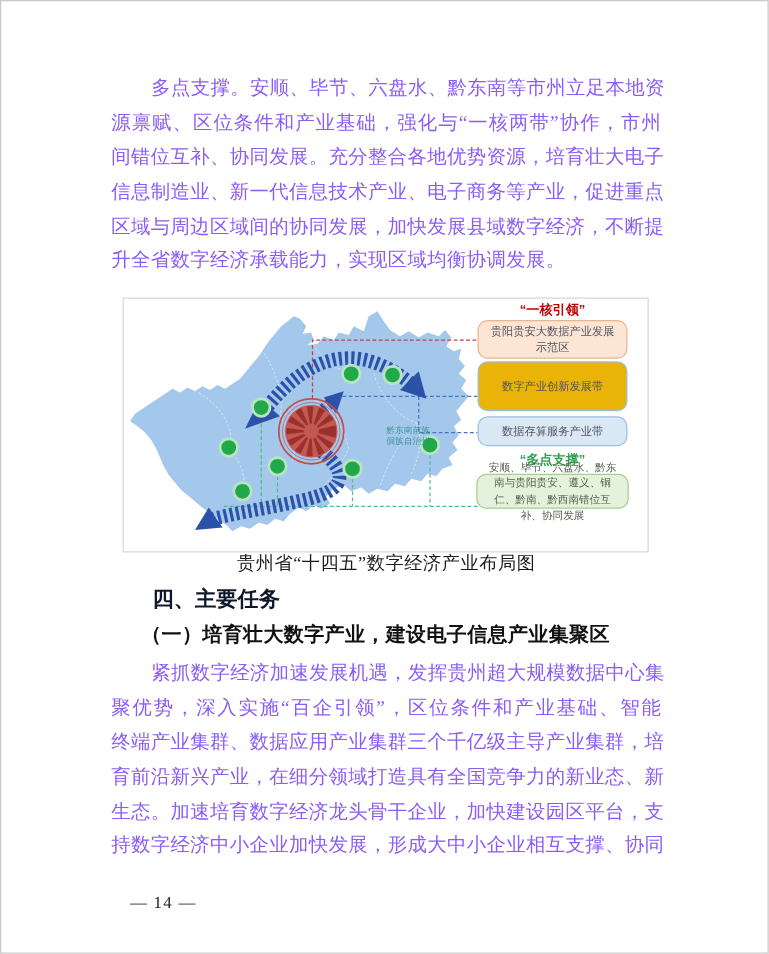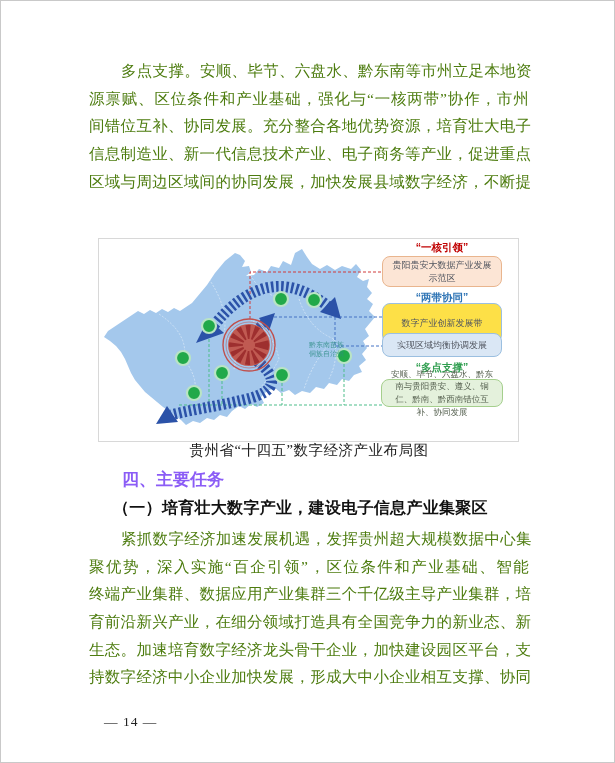--- a/index.html
+++ b/index.html
@@ -12,21 +12,21 @@
     font-family:"Liberation Serif","DejaVu Serif",serif;
     color:#1c1c1c;
     overflow:hidden;
   }
   
   .para{position:absolute;left:88px;width:440px;}
   .line{
     height:27.7px;line-height:27.7px;
     font-size:15.5px;letter-spacing:0.3px;
     text-align:justify;text-align-last:justify;
-    white-space:nowrap;color:#4d7c0f;
+    white-space:nowrap;color:#8b5cf6;
   }
   .line.first{text-indent:32px;}
   .line.short{text-align-last:left;}
   #para1{top:56px;}
   #para2{top:524px;}
   
   .figure{
     position:absolute;left:97px;top:237px;width:421px;height:204px;
     border:1px solid #d8d8d8;background:#ffffff;box-sizing:border-box;
   }
@@ -40,56 +40,57 @@
   .fig-title.belts{top:52px;color:#2e74b5;}
   .fig-title.points{top:122px;color:#2f9e4f;}
   .fig-box{
     position:absolute;left:283px;width:120px;box-sizing:border-box;
     border-radius:8px;display:flex;align-items:center;justify-content:center;
     font-family:"Liberation Sans","DejaVu Sans",sans-serif;
     font-size:9px;line-height:1.35;text-align:center;color:#50555f;
     padding:10px 6px;
   }
   .fig-box.orange{top:17px;height:31px;background:#fce5d5;border:1px solid #e9b58e;}
-  .fig-box.blue1{top:64px;height:40px;background:#fde047;border:1px solid #9bbfe0;}
+  .fig-box.blue1{top:50px;height:40px;background:#eab308;border:1px solid #9bbfe0;}
   .fig-box.blue2{top:94px;height:24px;background:#dae7f5;border:1px solid #9bbfe0;}
   .fig-box.green{top:140px;height:28px;left:282px;width:122px;background:#e4f1dc;border:1px solid #a5cf8d;font-size:8.5px;line-height:1.5;color:#55604f;}
   .map-label{
     position:absolute;left:210px;top:101px;width:38px;
     font-family:"Liberation Sans","DejaVu Sans",sans-serif;
     font-size:7px;line-height:1.3;color:#2e8d85;opacity:.85;text-align:left;
   }
   
   .caption{
     position:absolute;left:88px;top:440px;width:440px;text-align:center;
     font-size:14.5px;color:#1b1b1b;letter-spacing:0.5px;
   }
   .heading{
     position:absolute;left:121px;top:467px;
     font-family:"Liberation Sans","DejaVu Sans",sans-serif;
-    font-weight:700;font-size:17px;color:#8b5cf6;
+    font-weight:700;font-size:17px;color:#0f172a;
   }
   .subheading{
     position:absolute;left:112px;top:497px;
     font-weight:700;font-size:16px;color:#111;letter-spacing:0.3px;
   }
   .page-number{
     position:absolute;left:103px;top:702px;
     font-size:13.5px;color:#222;letter-spacing:1px;margin-top:11px;
   }
 </style>
 </head>
 <body>
 
 <div class="para" id="para1">
   <div class="line first">多点支撑。安顺、毕节、六盘水、黔东南等市州立足本地资</div>
   <div class="line">源禀赋、区位条件和产业基础，强化与“一核两带”协作，市州</div>
   <div class="line">间错位互补、协同发展。充分整合各地优势资源，培育壮大电子</div>
   <div class="line">信息制造业、新一代信息技术产业、电子商务等产业，促进重点</div>
   <div class="line">区域与周边区域间的协同发展，加快发展县域数字经济，不断提</div>
+  <div class="line short">升全省数字经济承载能力，实现区域均衡协调发展。</div>
 </div>
 
 <div class="figure">
   <svg width="421" height="204" viewBox="0 0 421 204">
 
     <path fill="#a4c8ec" d="M141,16 L146,22 L143,28 L150,27 L152,33 L147,37 L155,36 L160,30 L168,33 L172,27 L180,29 L184,22 L192,26 L196,14 L203,10 L208,18 L213,25 L221,30 L228,26 L236,31 L243,27 L252,30 L257,25 L262,31 L258,38 L264,42 L270,40 L268,48 L273,54 L268,60 L274,65 L270,72 L276,78 L271,84 L266,90 L270,97 L264,102 L268,109 L263,115 L267,121 L260,127 L263,133 L255,136 L250,142 L243,140 L238,146 L230,144 L225,150 L217,148 L211,154 L203,152 L196,156 L190,151 L182,154 L176,149 L168,152 L162,158 L165,164 L158,168 L152,165 L146,170 L140,167 L133,172 L128,178 L121,176 L115,181 L108,179 L101,184 L94,182 L87,186 L82,181 L76,177 L70,172 L64,168 L58,163 L52,158 L46,153 L41,147 L36,141 L32,134 L29,127 L26,120 L22,113 L17,107 L11,102 L5,98 L9,92 L15,88 L21,84 L27,80 L33,76 L39,72 L45,75 L51,71 L57,74 L63,70 L69,73 L75,69 L81,72 L87,68 L93,64 L98,58 L103,52 L108,46 L112,40 L116,34 L121,28 L126,22 L131,18 L136,14 Z"></path>
 
     <g stroke="#ffffff" stroke-width="0.8" fill="none" opacity="0.55" stroke-dasharray="2 1.5">
       <path d="M60,75 Q90,95 85,120 Q100,140 95,155"></path>
       <path d="M110,40 Q130,70 125,95 Q140,110 135,130"></path>
@@ -140,21 +141,21 @@
       </g>
     </g>
   </svg>
 
   <div class="map-label">黔东南苗族侗族自治州</div>
 
   <div class="fig-title core">“一核引领”</div>
   <div class="fig-box orange">贵阳贵安大数据产业发展示范区</div>
   <div class="fig-title belts">“两带协同”</div>
   <div class="fig-box blue1">数字产业创新发展带</div>
-  <div class="fig-box blue2">实现区域均衡协调发展</div>
+  <div class="fig-box blue2">数据存算服务产业带</div>
   <div class="fig-title points">“多点支撑”</div>
   <div class="fig-box green">安顺、毕节、六盘水、黔东南与贵阳贵安、遵义、铜仁、黔南、黔西南错位互补、协同发展</div>
 </div>
 
 <div class="caption">贵州省“十四五”数字经济产业布局图</div>
 <div class="heading">四、主要任务</div>
 <div class="subheading">（一）培育壮大数字产业，建设电子信息产业集聚区</div>
 
 <div class="para" id="para2">
   <div class="line first">紧抓数字经济加速发展机遇，发挥贵州超大规模数据中心集</div>

